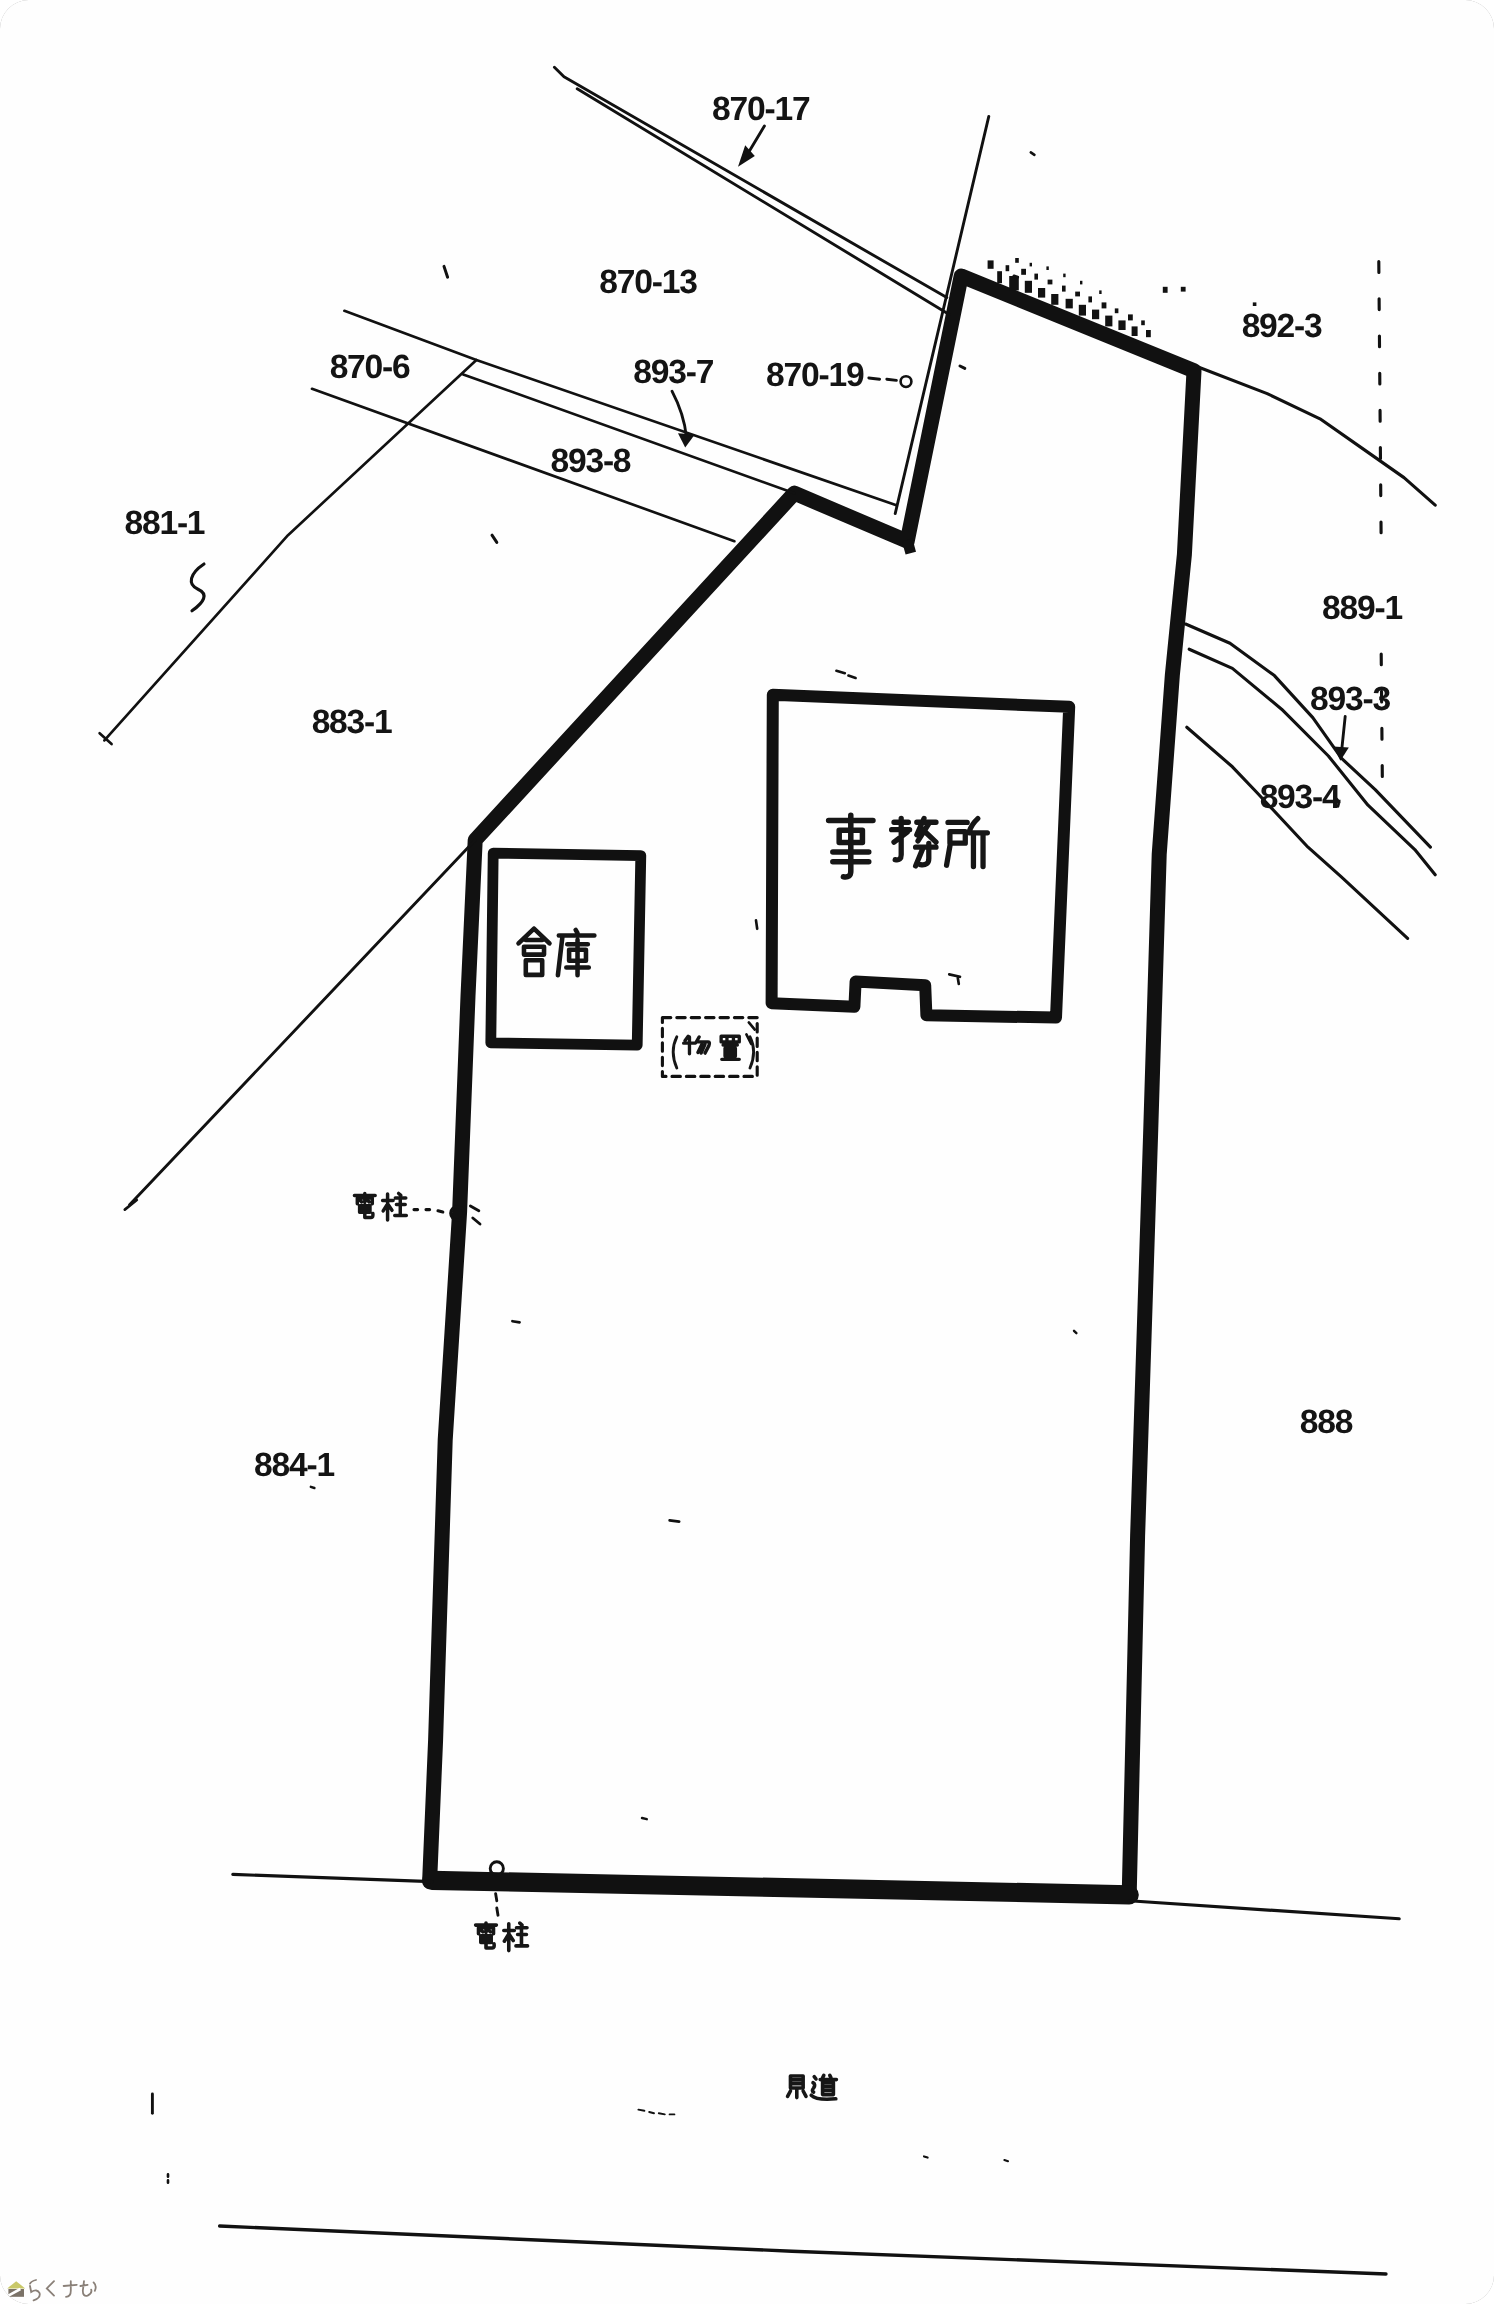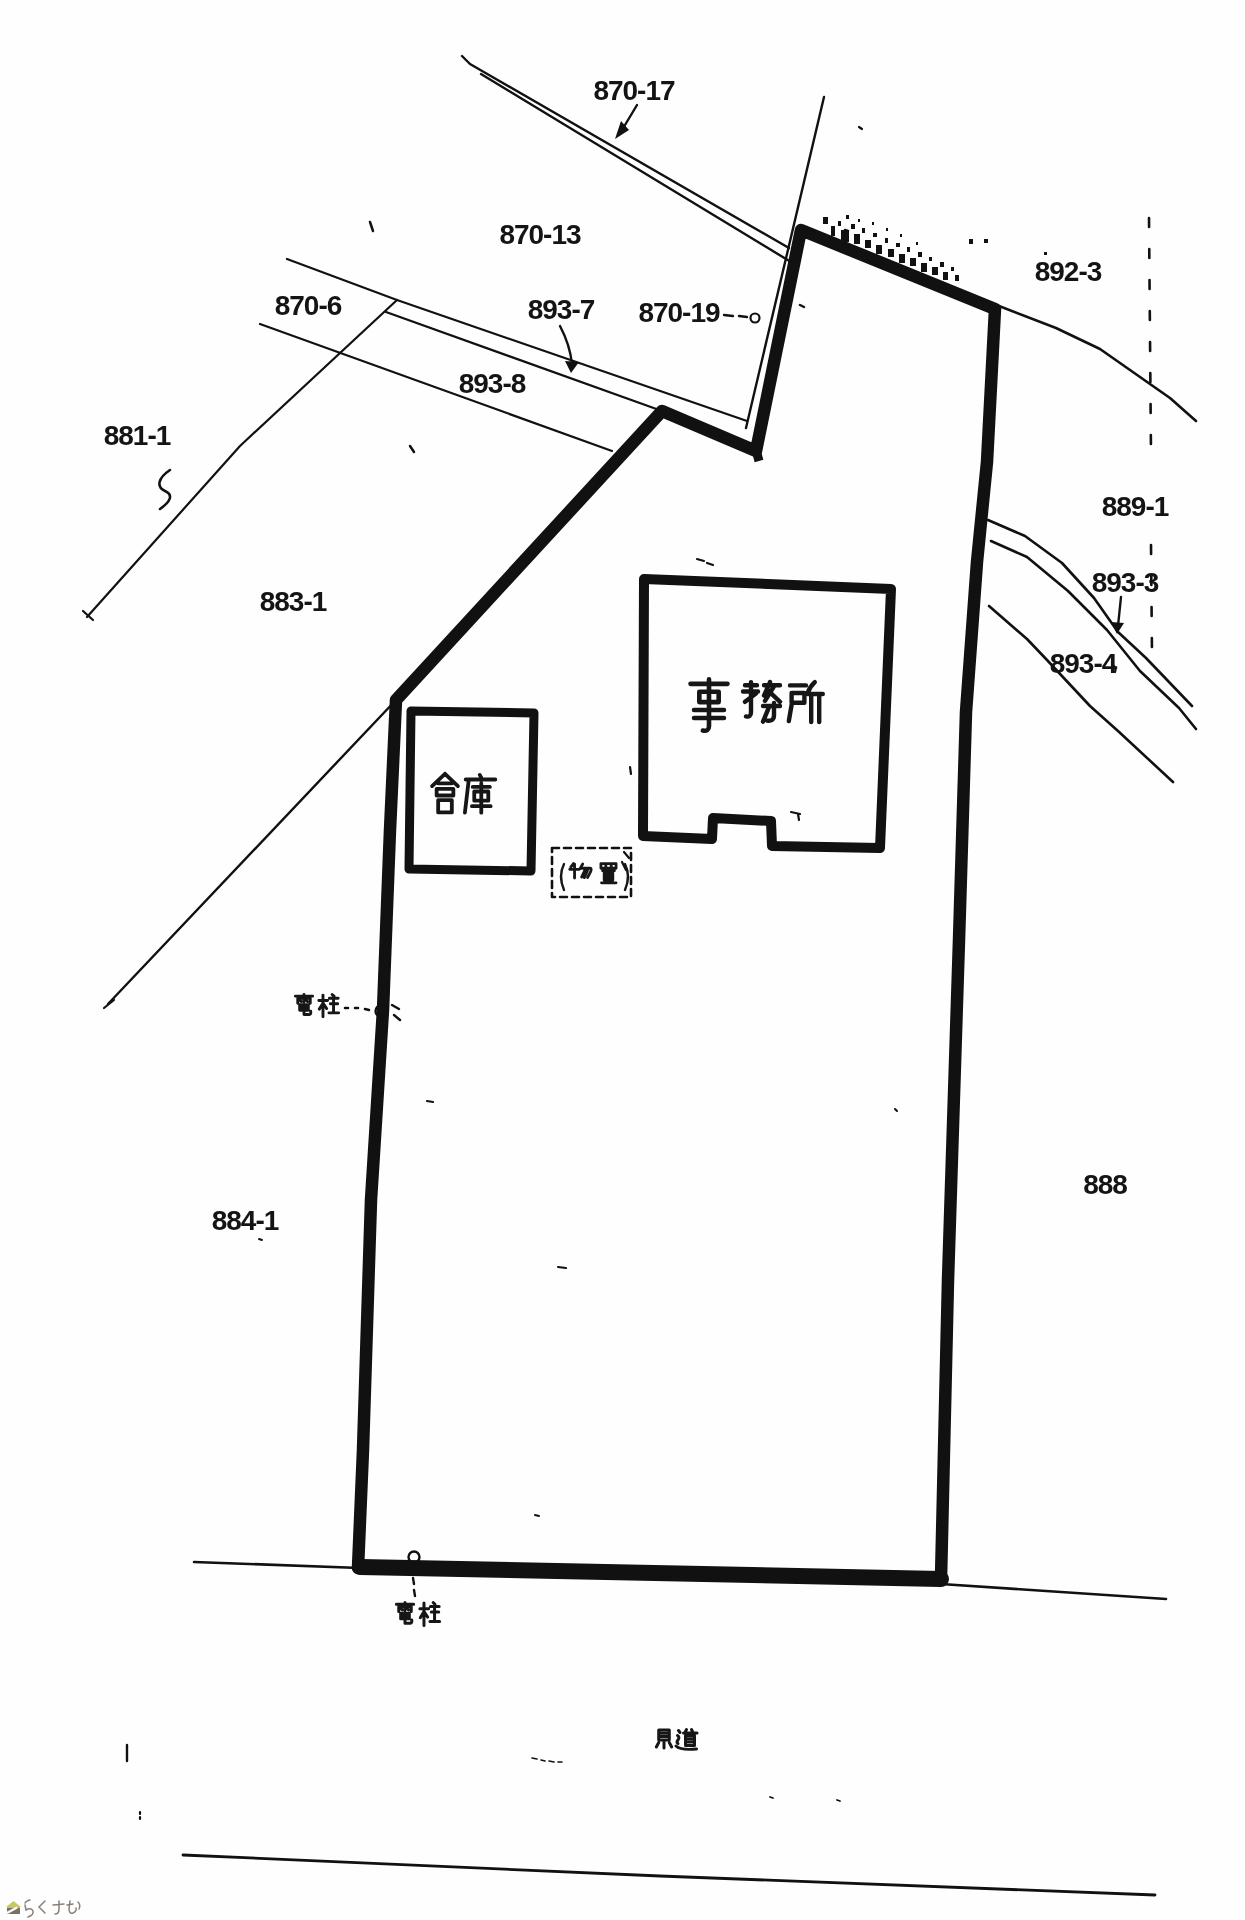--- a/index.html
+++ b/index.html
@@ -1,16 +1,16 @@
 <!DOCTYPE html>
 <html><head>
 <meta charset="utf-8">
 <style>
 html,body{margin:0;padding:0;background:#ffffff;}
-#page{position:relative;width:1245px;height:1920px;background:#a3a3a3;overflow:hidden;}
+#page{position:relative;width:1245px;height:1920px;background:#a3a3a3;overflow:hidden;border-radius:24px;}
 svg{position:absolute;left:0;top:0;}
 text{font-family:"Liberation Sans",sans-serif;fill:#141414;}
 .num{font-weight:bold;font-size:28px;letter-spacing:-1px;}
 </style>
 </head>
 <body>
 <div id="page">
 <svg width="1245" height="1920" viewBox="0 0 1245 1920">
 
 <rect x="0" y="0" width="1245" height="1920" fill="#fefefe"></rect>

